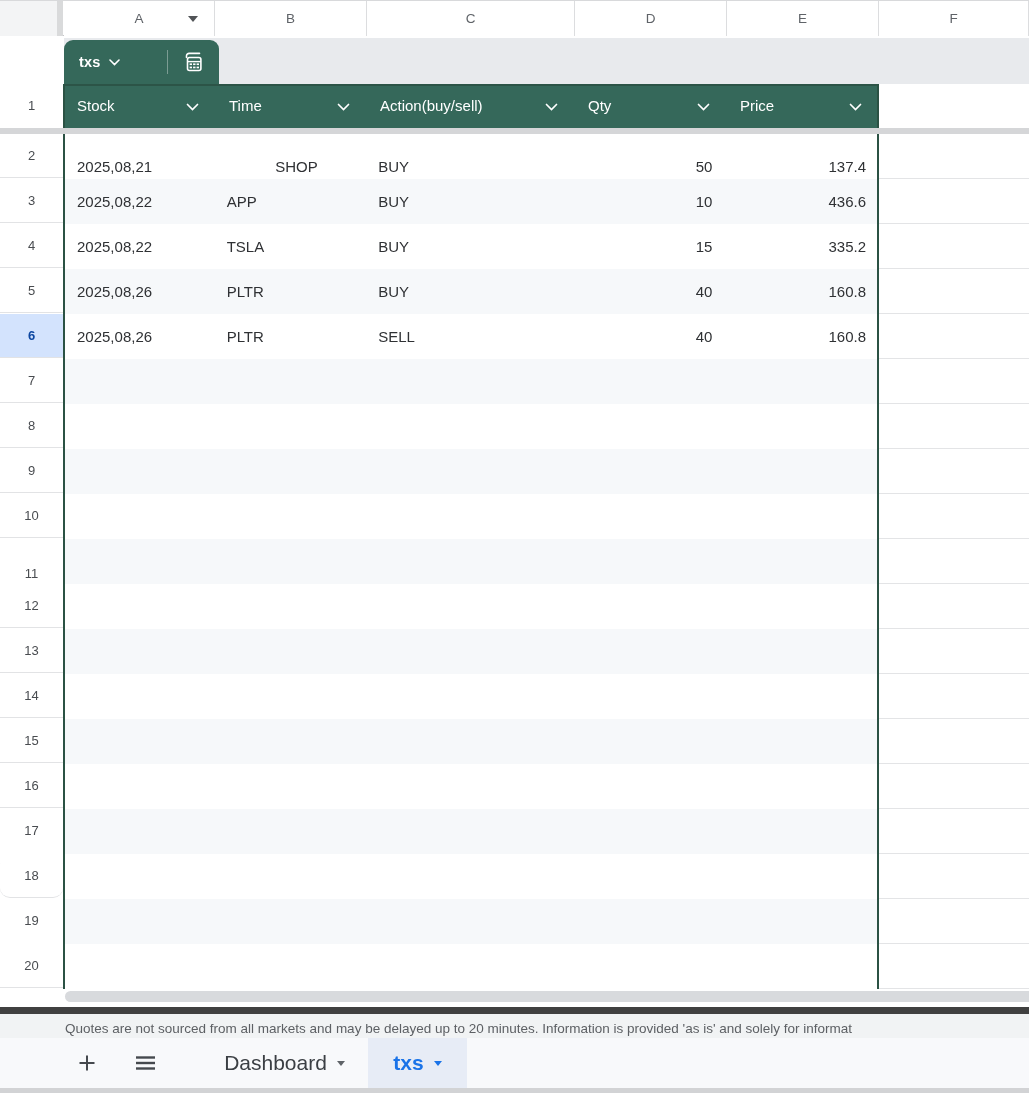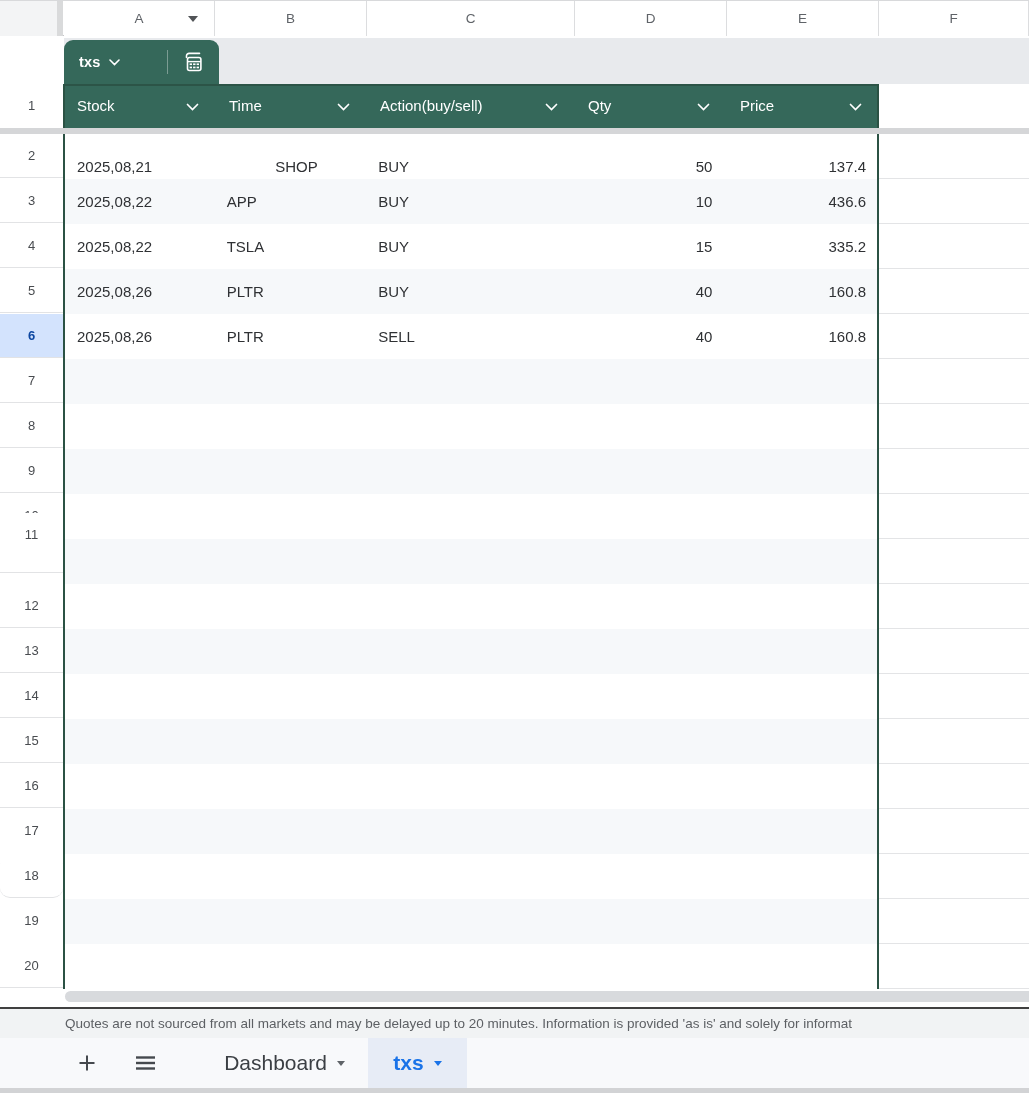--- a/index.html
+++ b/index.html
@@ -47,21 +47,21 @@
   .dcell.num { text-align:right; padding-left:0; }
   .tb-left  { position:absolute; left:63px;  top:84px; width:2px; height:905px; background:#2b5244; }
   .tb-right { position:absolute; left:877px; top:84px; width:2px; height:905px; background:#2b5244; }
   .fcol { position:absolute; left:879px; top:134px; width:150px; height:855px;
     background-image:repeating-linear-gradient(to bottom, transparent 0 44px, #e3e4e6 44px 45px); }
   
   .hscroll-thumb { position:absolute; left:65px; top:991px; width:964px; height:11px;
     background:#d8dadd; border-radius:6px 0 0 6px; cursor:pointer; }
   
   .disclaimer { position:absolute; left:0; top:1007px; width:1029px; height:31px;
-    background:#f1f3f4; border-top:2px solid #404040; line-height:30px; padding-left:65px;
+    background:#f1f3f4; border-top:7px solid #404040; line-height:30px; padding-left:65px;
     font-size:13.5px; color:#5d6064; white-space:nowrap; overflow:hidden; }
   
   .tabbar { position:absolute; left:0; top:1038px; width:1029px; height:50px; background:#f8f9fb; }
   .iconbtn { position:absolute; top:0; width:36px; height:50px; display:flex;
     align-items:center; justify-content:center; cursor:pointer; }
   .sheet-tab { position:absolute; top:0; height:50px; display:flex; align-items:center;
     justify-content:center; gap:10px; cursor:pointer; }
   .tab-label { font-size:21px; font-weight:500; color:#3b3f44; }
   .caret { width:0; height:0; border-left:4.5px solid transparent; border-right:4.5px solid transparent;
     border-top:5.5px solid #5f6368; }
@@ -200,21 +200,21 @@
       <div class="rowhead" style="top: 84px; height: 43px; line-height: 43px; border-bottom: none;">1</div>
       <div class="rowhead" style="top: 134px; height: 44px; line-height: 44px;">2</div>
       <div class="rowhead" style="top: 179px; height: 44px; line-height: 44px;">3</div>
       <div class="rowhead" style="top: 224px; height: 44px; line-height: 44px;">4</div>
       <div class="rowhead" style="top: 269px; height: 44px; line-height: 44px;">5</div>
       <div class="rowhead selected" style="top: 314px; height: 44px; line-height: 44px;">6</div>
       <div class="rowhead" style="top: 359px; height: 44px; line-height: 44px;">7</div>
       <div class="rowhead" style="top: 404px; height: 44px; line-height: 44px;">8</div>
       <div class="rowhead" style="top: 449px; height: 44px; line-height: 44px;">9</div>
       <div class="rowhead" style="top: 494px; height: 44px; line-height: 44px;">10</div>
-      <div class="rowhead" style="top: 513px; height: 60px; line-height: 44px;">11</div>
+      <div class="rowhead" style="top: 552px; height: 60px; line-height: 44px;">11</div>
       <div class="rowhead" style="top: 584px; height: 44px; line-height: 44px;">12</div>
       <div class="rowhead" style="top: 629px; height: 44px; line-height: 44px;">13</div>
       <div class="rowhead" style="top: 674px; height: 44px; line-height: 44px;">14</div>
       <div class="rowhead" style="top: 719px; height: 44px; line-height: 44px;">15</div>
       <div class="rowhead" style="top: 764px; height: 44px; line-height: 44px;">16</div>
       <div class="rowhead" style="top: 809px; height: 55px; line-height: 44px;">17</div>
       <div class="rowhead" style="top: 854px; height: 44px; line-height: 44px; border-radius: 10px;">18</div>
       <div class="rowhead" style="top: 899px; height: 56px; line-height: 44px;">19</div>
       <div class="rowhead" style="top: 944px; height: 44px; line-height: 44px;">20</div>
     </div>

